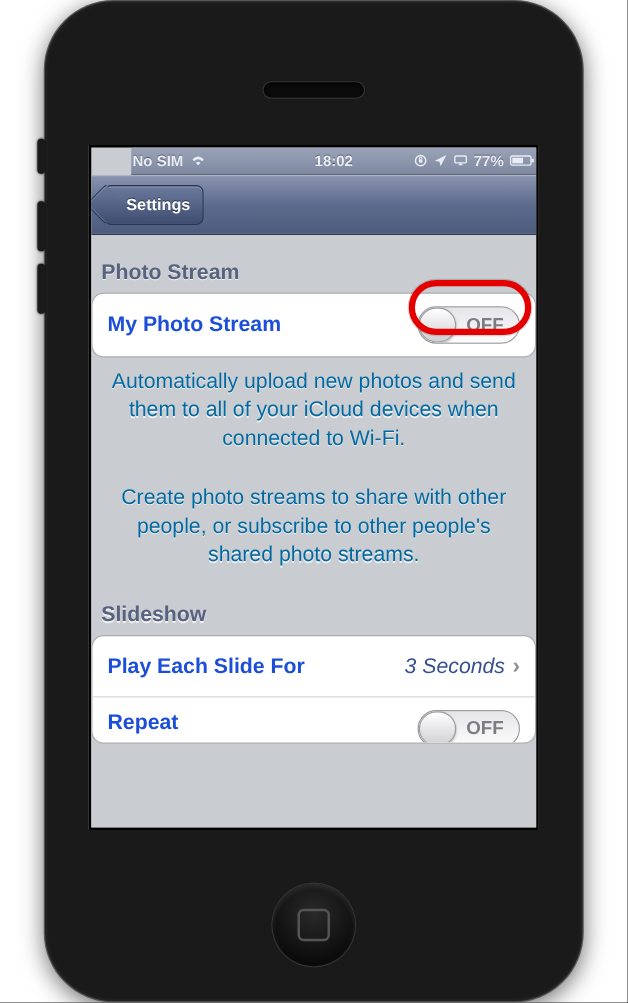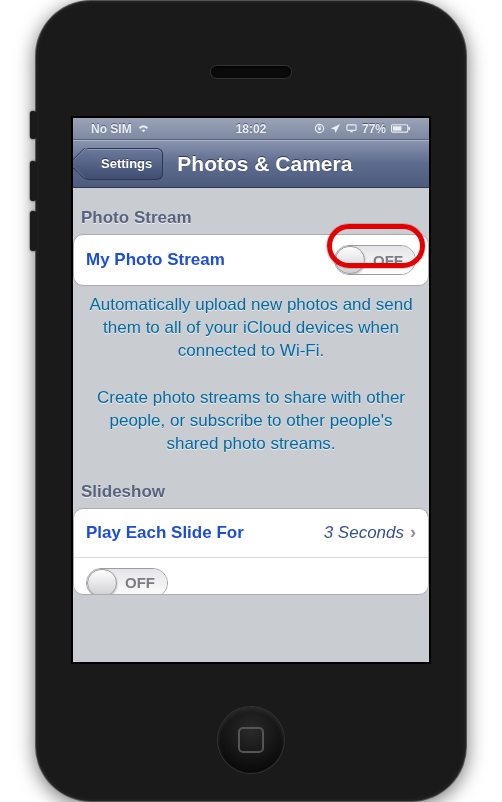--- a/index.html
+++ b/index.html
@@ -66,24 +66,25 @@
 
     
     .statusbar {
       height: 22px;
       background: linear-gradient(#9aa3b7, #7e89a1);
       display: flex;
       align-items: center;
       color: #e9ecf3;
       font-size: 12px;
       font-weight: bold;
-      padding: 0 18px;
+      padding: 0 1px;
       text-shadow: 0 -1px 0 rgba(0,0,0,0.4);
       position: relative;
       border-bottom: 1px solid #5b6377;
+      margin-left: 32px;
     }
     .statusbar .left { display: flex; gap: 6px; align-items: center; }
     .statusbar .center {
       position: absolute; left: 0; right: 0; text-align: center; pointer-events: none;
     }
     .statusbar .right { margin-left: auto; display: flex; gap: 5px; align-items: center; }
 
     
     .navbar {
       height: 48px;
@@ -278,21 +279,20 @@
               <rect x="2" y="3.5" width="9.5" height="5" fill="#e9ecf3"></rect>
             </svg>
         </span>
       </div>
     </div>
 
     <div class="navbar">
       <div class="back-btn">
         <span>Settings</span>
       </div>
-      <div class="nav-title">Photos &amp; Camera</div>
     </div>
 
     <div class="content">
 
       <div class="grp-header">Photo Stream</div>
 
       <div class="grp" style="position:relative;">
         <div class="row">
           <div class="row-label">My Photo Stream</div>
           <div class="toggle off">
@@ -309,20 +309,21 @@
 
       <div class="grp-header">Slideshow</div>
 
       <div class="grp">
         <div class="row">
           <div class="row-label">Play Each Slide For</div>
           <div class="row-value">3 Seconds</div>
           <div class="chevron">›</div>
         </div>
         <div class="row cut">
+          <div class="row-label">Repeat</div>
           <div class="toggle off">
             <div class="track">
                 <span>OFF</span>
               </div>
             <div class="knob"></div>
           </div>
         </div>
       </div>
 
     </div>

